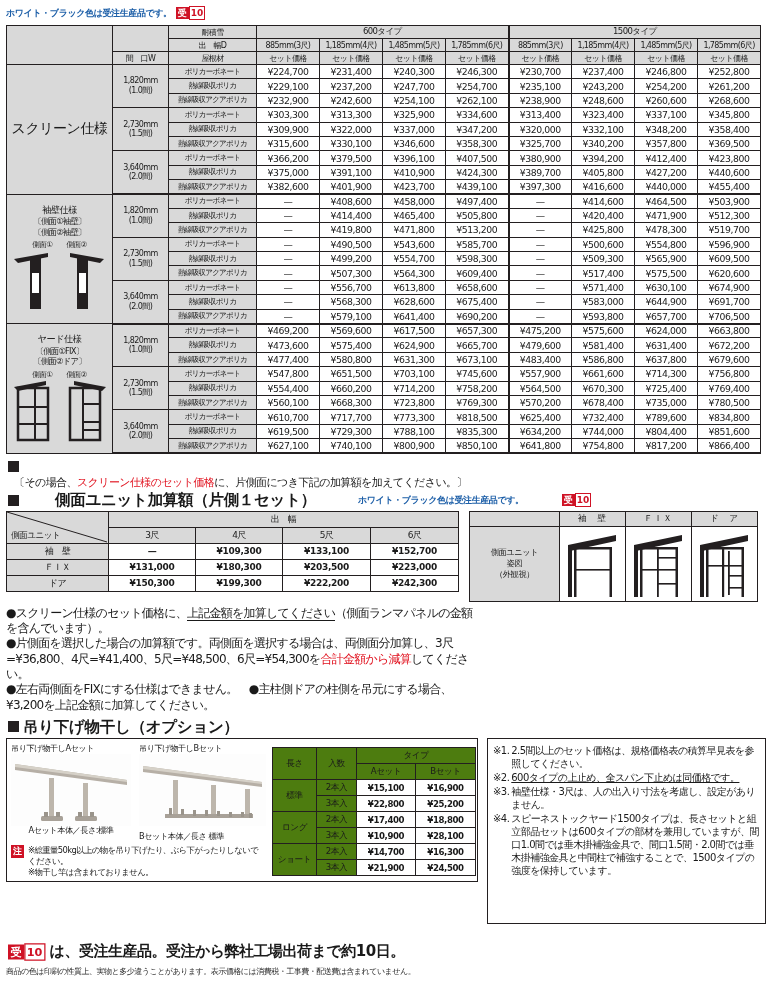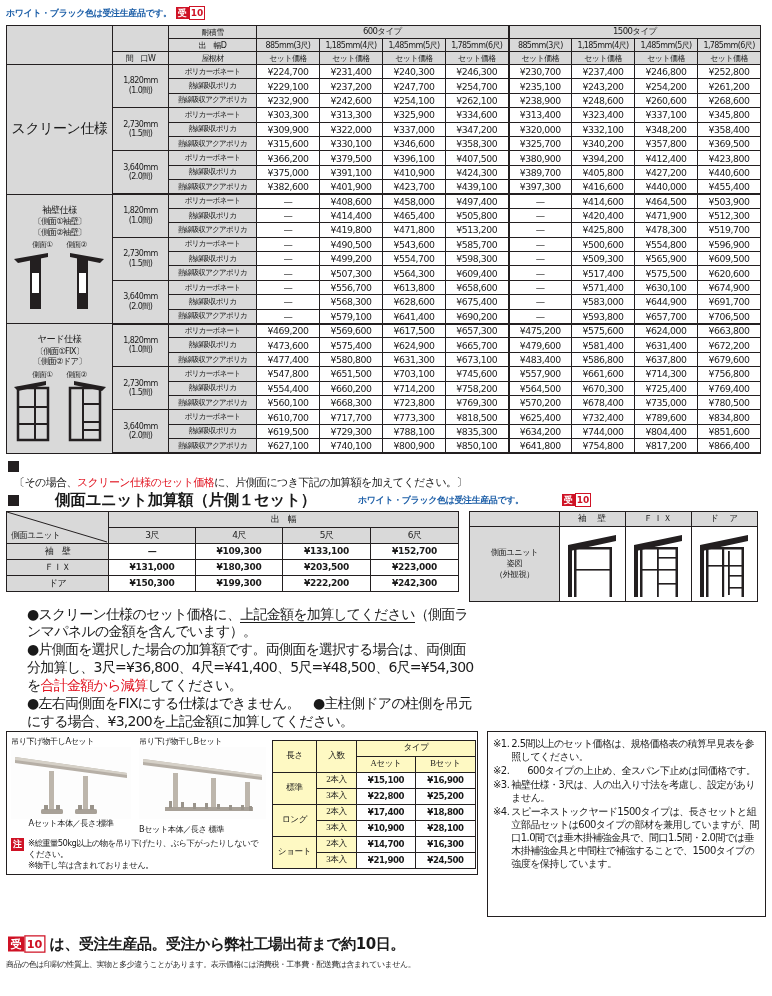--- a/index.html
+++ b/index.html
@@ -47,32 +47,32 @@
   .mid-txt2 { font-size:11px; letter-spacing:-0.6px; line-height:1.2; margin-left:8px;}
   .red { color:#e1121f;text-align:center; }
 
   
   table.su { border-collapse:collapse; width:452px; table-layout:fixed; }
   table.su td { border:1px solid #231f20; height:16px; text-align:center; font-size:9px; }
   .su-h { background:#d9d9d9; letter-spacing:-0.5px; }
   .su-p { font-weight:bold; font-size:10px; letter-spacing:-0.3px; }
 
   
-  .bul { font-size:14px; letter-spacing:-0.75px; line-height:1.28;margin-left:21px; }
+  .bul { font-size:12px; letter-spacing:-0.75px; line-height:1.28; }
   .ul { border-bottom:1px solid #1a1a1a; }
   table.fg { border-collapse:collapse; width:288px; table-layout:fixed; }
   table.fg td { border:1px solid #231f20; }
   .fg-h { background:#d9d9d9; text-align:center; font-size:8.6px; letter-spacing:1px; height:15px; }
   .fg-l { background:#d9d9d9; text-align:center; font-size:8.2px; line-height:1.35; letter-spacing:-0.4px; }
 
   
   .opt-box { border:1px solid #231f20; }
   table.dr { border-collapse:collapse; width:203px; table-layout:fixed; }
   table.dr td { border:1px solid #231f20; text-align:center; font-size:8.6px; height:16px; letter-spacing:-0.4px; }
-  .dr-h { background:#fef9c3;font-family:Liberation Serif, serif; }
+  .dr-h { background:#4d7c0f; }
   .dr-p { font-weight:bold; font-size:9.6px; letter-spacing:-0.4px; }
   .photo-cap { font-size:8.2px; letter-spacing:-0.5px; }
   .caution { font-size:8.4px; letter-spacing:-0.6px; line-height:1.3; }
   .chu { background:#cf1225; color:#fff; font-size:9px; font-weight:bold; width:13px; height:13px; display:inline-flex; align-items:center; justify-content:center; }
 
   .notes { border:1px solid #231f20; font-size:10px; letter-spacing:-0.55px; line-height:1.3; padding:5px 4px 4px 5px; }
   .notes .ni { display:flex; margin-bottom:1px; }
   .notes .nk { white-space:nowrap; }
 
   .foot-big { font-size:15px; font-weight:bold; letter-spacing:-0.5px; }
@@ -638,20 +638,24 @@
       </table>
     </div>
   </div>
 
   <div id="bullets" style="margin-top:4px; width:472px;">
       <div class="bul"><span>●スクリーン仕様のセット価格に、</span><span class="ul">上記金額を加算してください</span><span>（側面ランマパネルの金額を含んでいます）。</span></div>
       <div class="bul"><span>●片側面を選択した場合の加算額です。両側面を選択する場合は、両側面分加算し、3尺=¥36,800、4尺=¥41,400、5尺=¥48,500、6尺=¥54,300を</span><span class="red">合計金額から減算</span><span>してください。</span></div>
       <div class="bul"><span>●左右両側面をFIXにする仕様はできません。　●主柱側ドアの柱側を吊元にする場合、¥3,200を上記金額に加算してください。</span></div>
     </div>
 
+  <div class="sec-head" style="margin:6px 0 3px 2px;">
+    <span class="sqmark"></span>
+    <span class="sec-title">吊り下げ物干し（オプション）</span>
+  </div>
 
   <div style="display:flex; gap:9px; align-items:flex-start;">
     <div class="opt-box" style="width:472px; padding:4px 4px 3px 4px;">
       <div style="display:flex; gap:6px;">
 
         <div style="width:255px;">
           <div style="display:flex; gap:8px;">
             <div style="width:120px;">
               <div class="photo-cap">吊り下げ物干しAセット</div>
               <svg width="120" height="72" viewBox="0 0 120 72">
@@ -764,21 +768,21 @@
     </div>
 
     <div class="notes" style="width:281px; min-height:186px;">
       <div id="notes-list">
           <div class="ni">
             <span class="nk">※1.</span>
             <span style="margin-left:2px;">2.5間以上のセット価格は、規格価格表の積算早見表を参照してください。</span>
           </div>
           <div class="ni">
             <span class="nk">※2.</span>
-            <span style="margin-left:18px;">600タイプの上止め、全スパン下止めは同価格です。</span>
+            <span style="margin-left:2px;text-decoration:underline;">600タイプの上止め、全スパン下止めは同価格です。</span>
           </div>
           <div class="ni">
             <span class="nk">※3.</span>
             <span style="margin-left:2px;">袖壁仕様・3尺は、人の出入り寸法を考慮し、設定がありません。</span>
           </div>
           <div class="ni">
             <span class="nk">※4.</span>
             <span style="margin-left:2px;">スピーネストックヤード1500タイプは、長さセットと組立部品セットは600タイプの部材を兼用していますが、間口1.0間では垂木掛補強金具で、間口1.5間・2.0間では垂木掛補強金具と中間柱で補強することで、1500タイプの強度を保持しています。</span>
           </div>
         </div>

